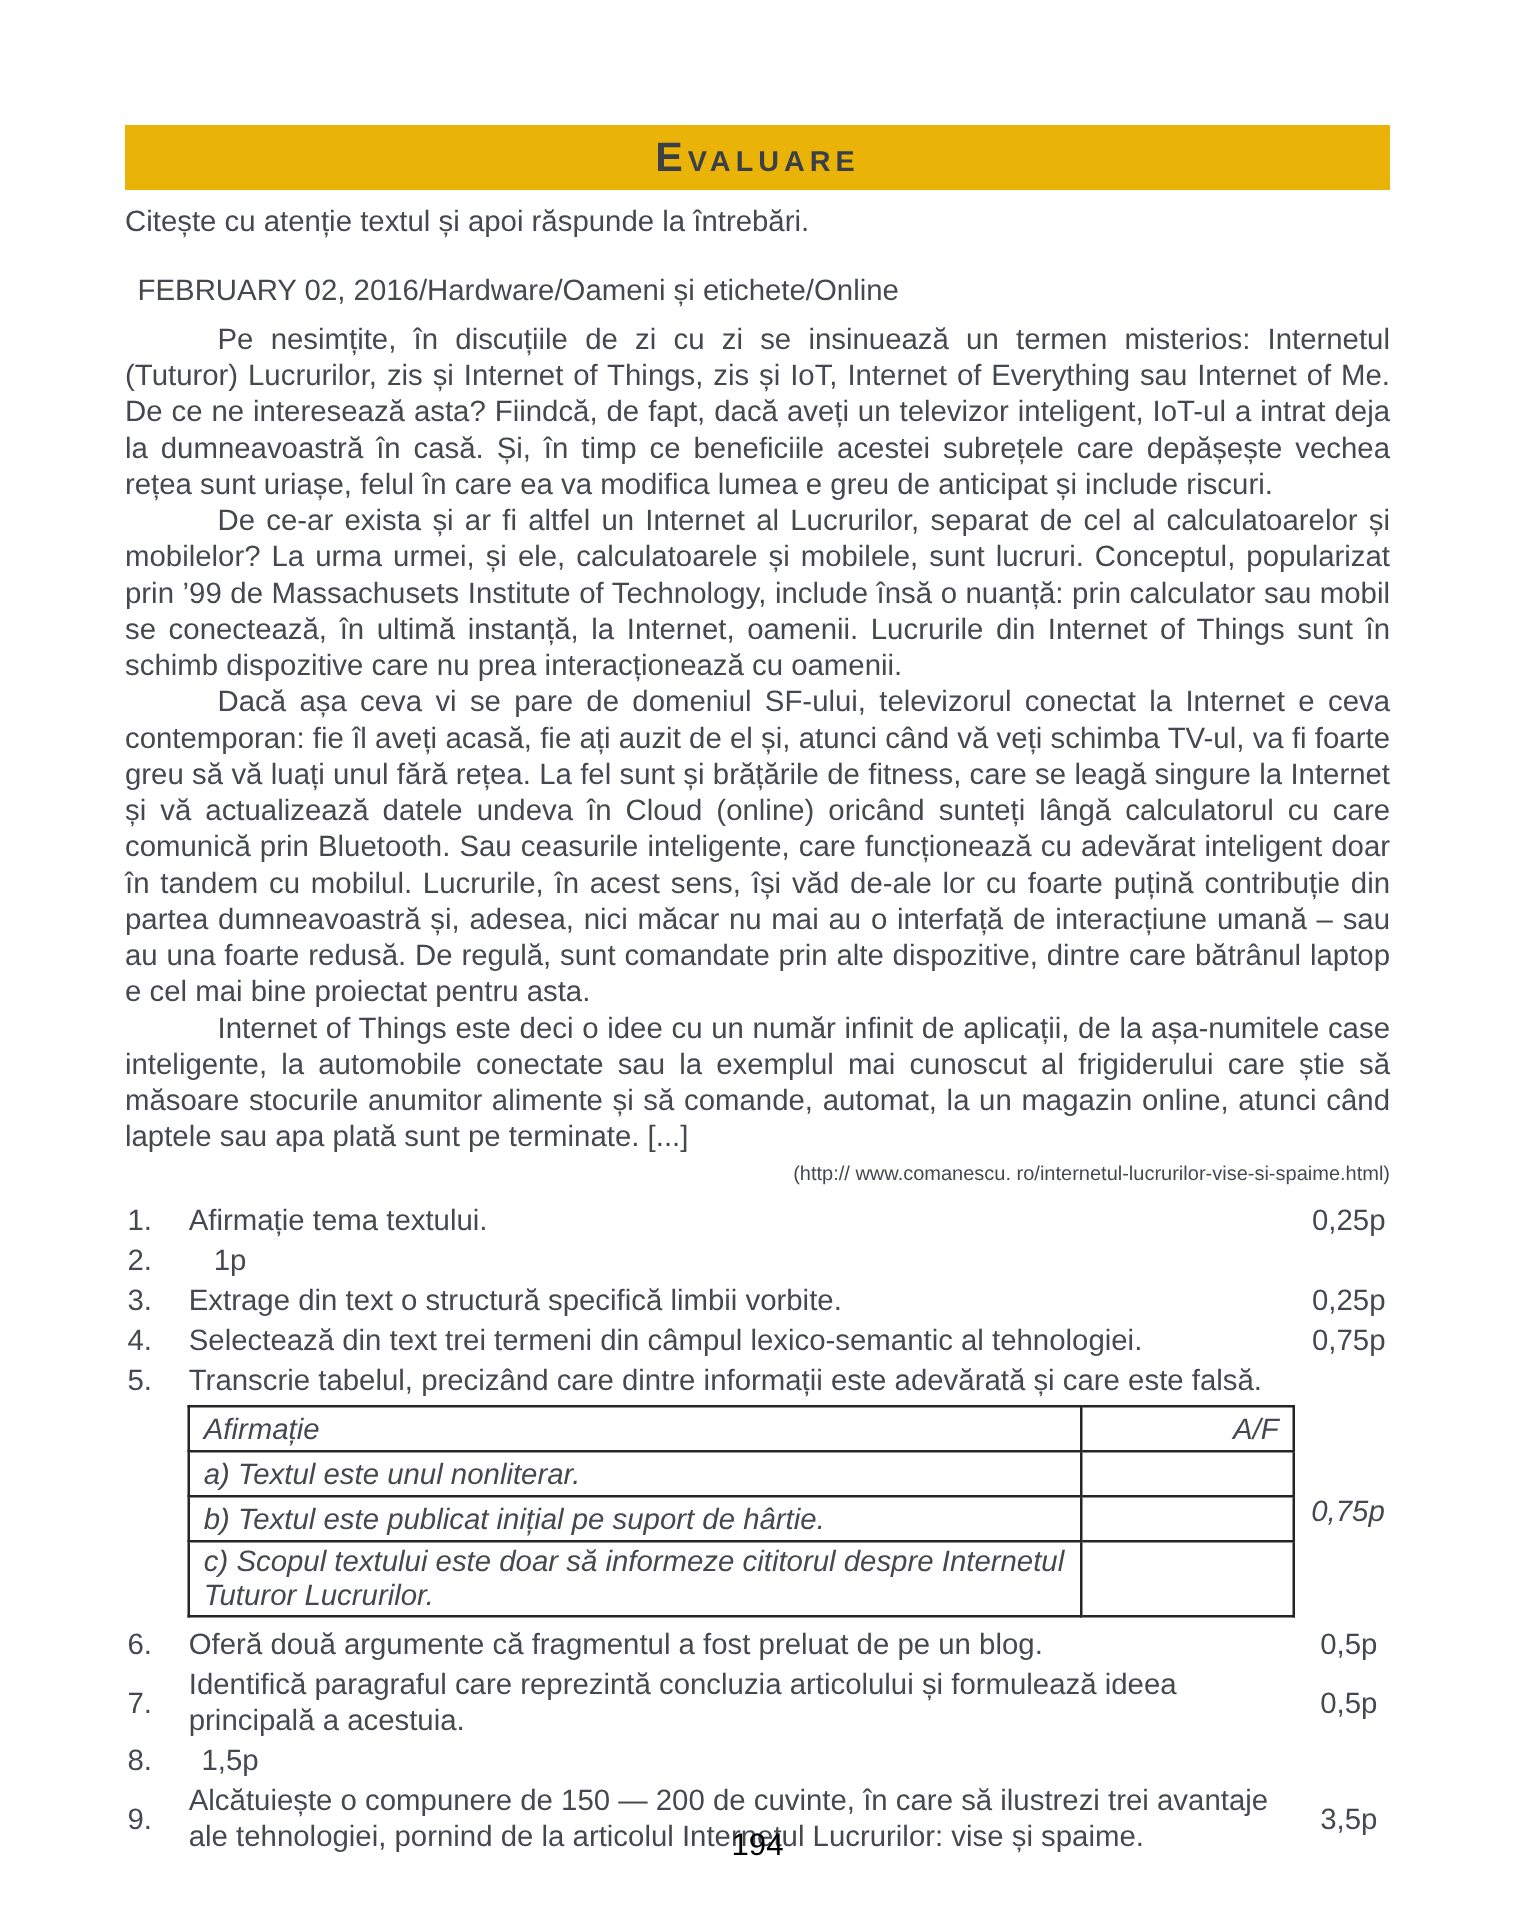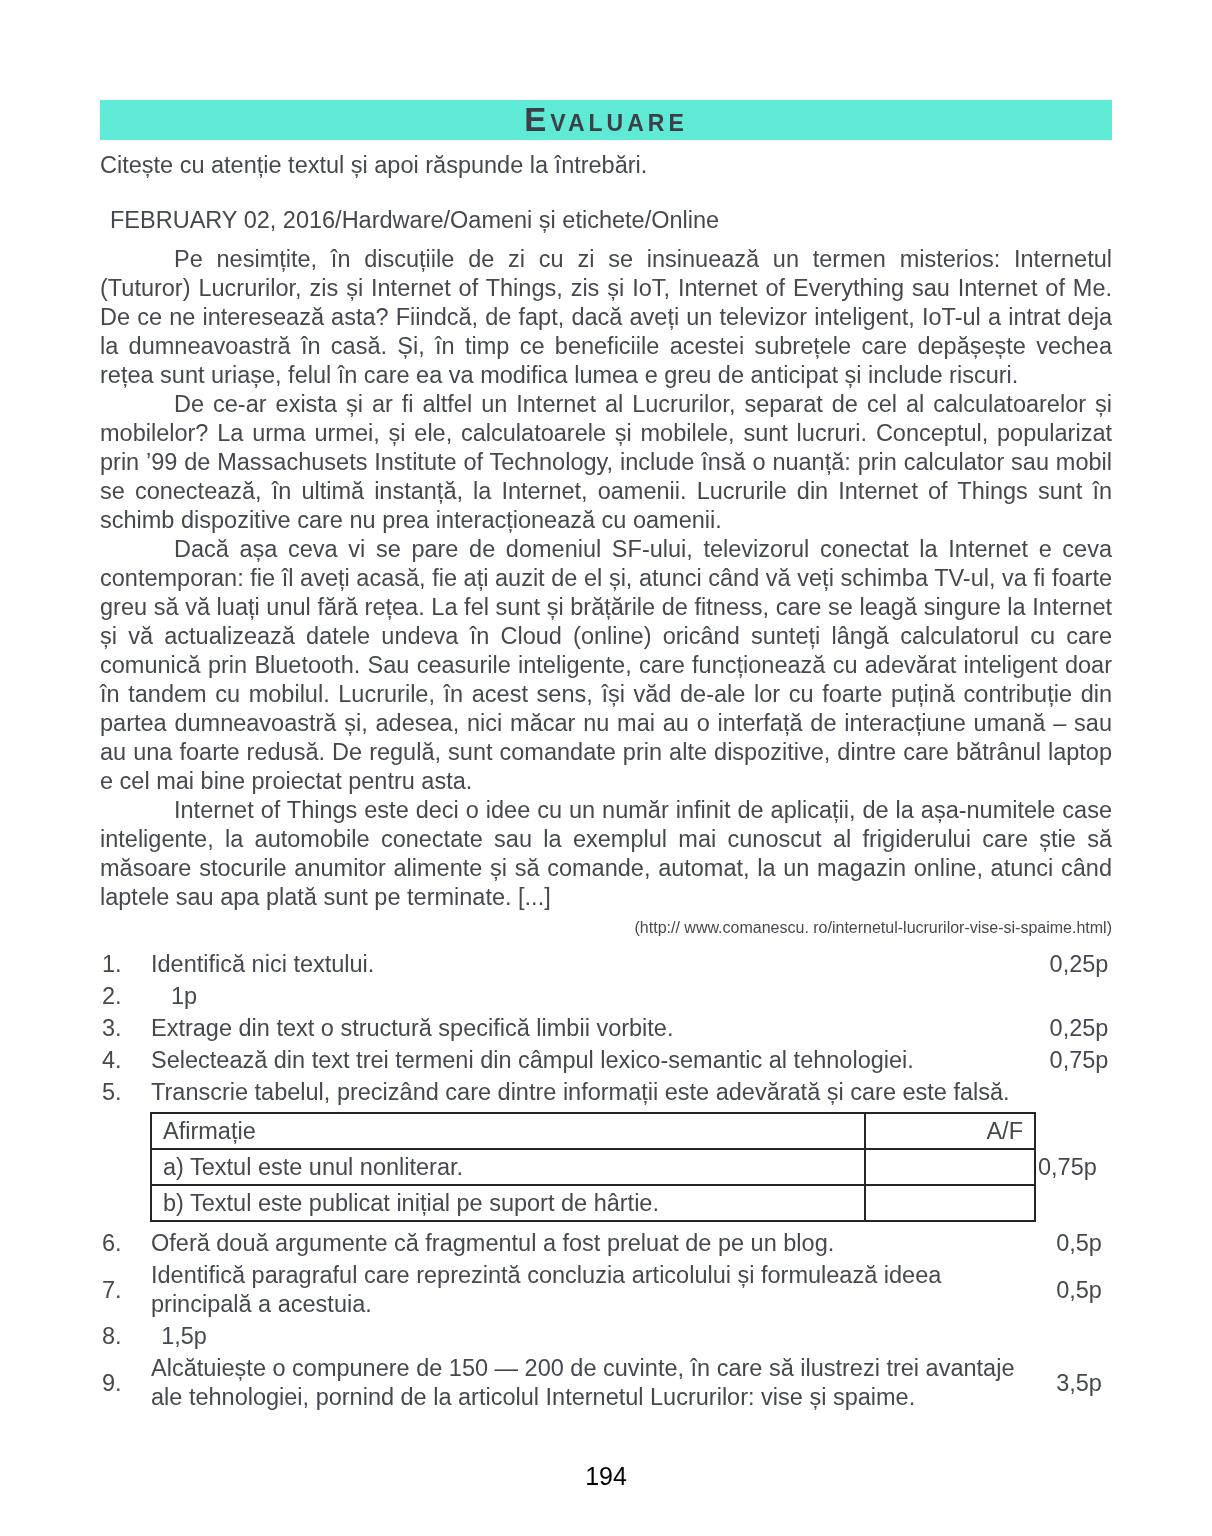--- a/index.html
+++ b/index.html
@@ -7,22 +7,22 @@
     position:relative;
     width:1212px;height:1536px;
     box-sizing:border-box;
     padding:100px 100px 0 100px;
     background:#ffffff;
     font-family:"Liberation Sans", sans-serif;
     color:#45494f;
     overflow:hidden;
   }
   .banner{
-    height:40px;
-    background:#5eead4;
+    height:52px;
+    background:#eab308;
     display:flex;align-items:center;justify-content:center;
     margin-bottom:12px;
   }
   .banner-title{
     font-variant:small-caps;
     font-weight:700;
     font-size:33px;
     letter-spacing:4px;
     color:#3b3f47;
   }
@@ -50,21 +50,22 @@
   .qrow{
     display:flex;align-items:center;
     font-size:23.5px;line-height:29px;
   }
   .qnum{flex:0 0 51px;padding-left:2px;box-sizing:border-box;}
   .qtext{flex:1;padding-right:14px;}
   .qpts{flex:0 0 66px;text-align:center;}
   .tblwrap{
     display:flex;align-items:center;
     margin:5px 0 7px 50px;
-    gap:2px;
+    gap:13px;
+    font-style:italic;
   }
   .afr-table{
     border-collapse:collapse;
     table-layout:fixed;
     width:886px;
   }
   .afr-table th,.afr-table td{
     border:2.5px solid #252525;
     padding:2px 11px;
     font-size:23.5px;line-height:27px;
@@ -108,21 +109,21 @@
   <p class="par">Dacă așa ceva vi se pare de domeniul SF-ului, televizorul conectat la Internet e ceva contemporan: fie îl aveți acasă, fie ați auzit de el și, atunci când vă veți schimba TV-ul, va fi foarte greu să vă luați unul fără rețea. La fel sunt și brățările de fitness, care se leagă singure la Internet și vă actualizează datele undeva în Cloud (online) oricând sunteți lângă calculatorul cu care comunică prin Bluetooth. Sau ceasurile inteligente, care funcționează cu adevărat inteligent doar în tandem cu mobilul. Lucrurile, în acest sens, își văd de-ale lor cu foarte puțină contribuție din partea dumneavoastră și, adesea, nici măcar nu mai au o interfață de interacțiune umană – sau au una foarte redusă. De regulă, sunt comandate prin alte dispozitive, dintre care bătrânul laptop e cel mai bine proiectat pentru asta.</p>
   <p class="par">Internet of Things este deci o idee cu un număr infinit de aplicații, de la așa-numitele case inteligente, la automobile conectate sau la exemplul mai cunoscut al frigiderului care știe să măsoare stocurile anumitor alimente și să comande, automat, la un magazin online, atunci când laptele sau apa plată sunt pe terminate. [...]</p>
 
   <p class="source">(http:// www.comanescu. ro/internetul-lucrurilor-vise-si-spaime.html)</p>
 
   <ol class="questions">
 
     <li class="q">
       <div class="qrow">
         <span class="qnum">1.</span>
-        <span class="qtext">Identifică nici textului.</span>
+        <span class="qtext">Afirmație tema textului.</span>
         <span class="qpts">0,25p</span>
       </div>
     </li>
 
     <li class="q">
       <div class="qrow">
         <span class="qnum">2.</span>
         <span class="qpts">1p</span>
       </div>
     </li>
@@ -162,20 +163,24 @@
             <th class="af-head">A/F</th>
           </tr>
           <tr>
             <td>a) Textul este unul nonliterar.</td>
             <td></td>
           </tr>
           <tr>
             <td>b) Textul este publicat inițial pe suport de hârtie.</td>
             <td></td>
           </tr>
+          <tr>
+            <td>c) Scopul textului este doar să informeze cititorul despre Internetul Tuturor Lucrurilor.</td>
+            <td></td>
+          </tr>
         </tbody>
           </table>
         <span class="tblpts">0,75p</span>
       </div>
     </li>
 
     <li class="q">
       <div class="qrow">
         <span class="qnum">6.</span>
         <span class="qtext">Oferă două argumente că fragmentul a fost preluat de pe un blog.</span>

